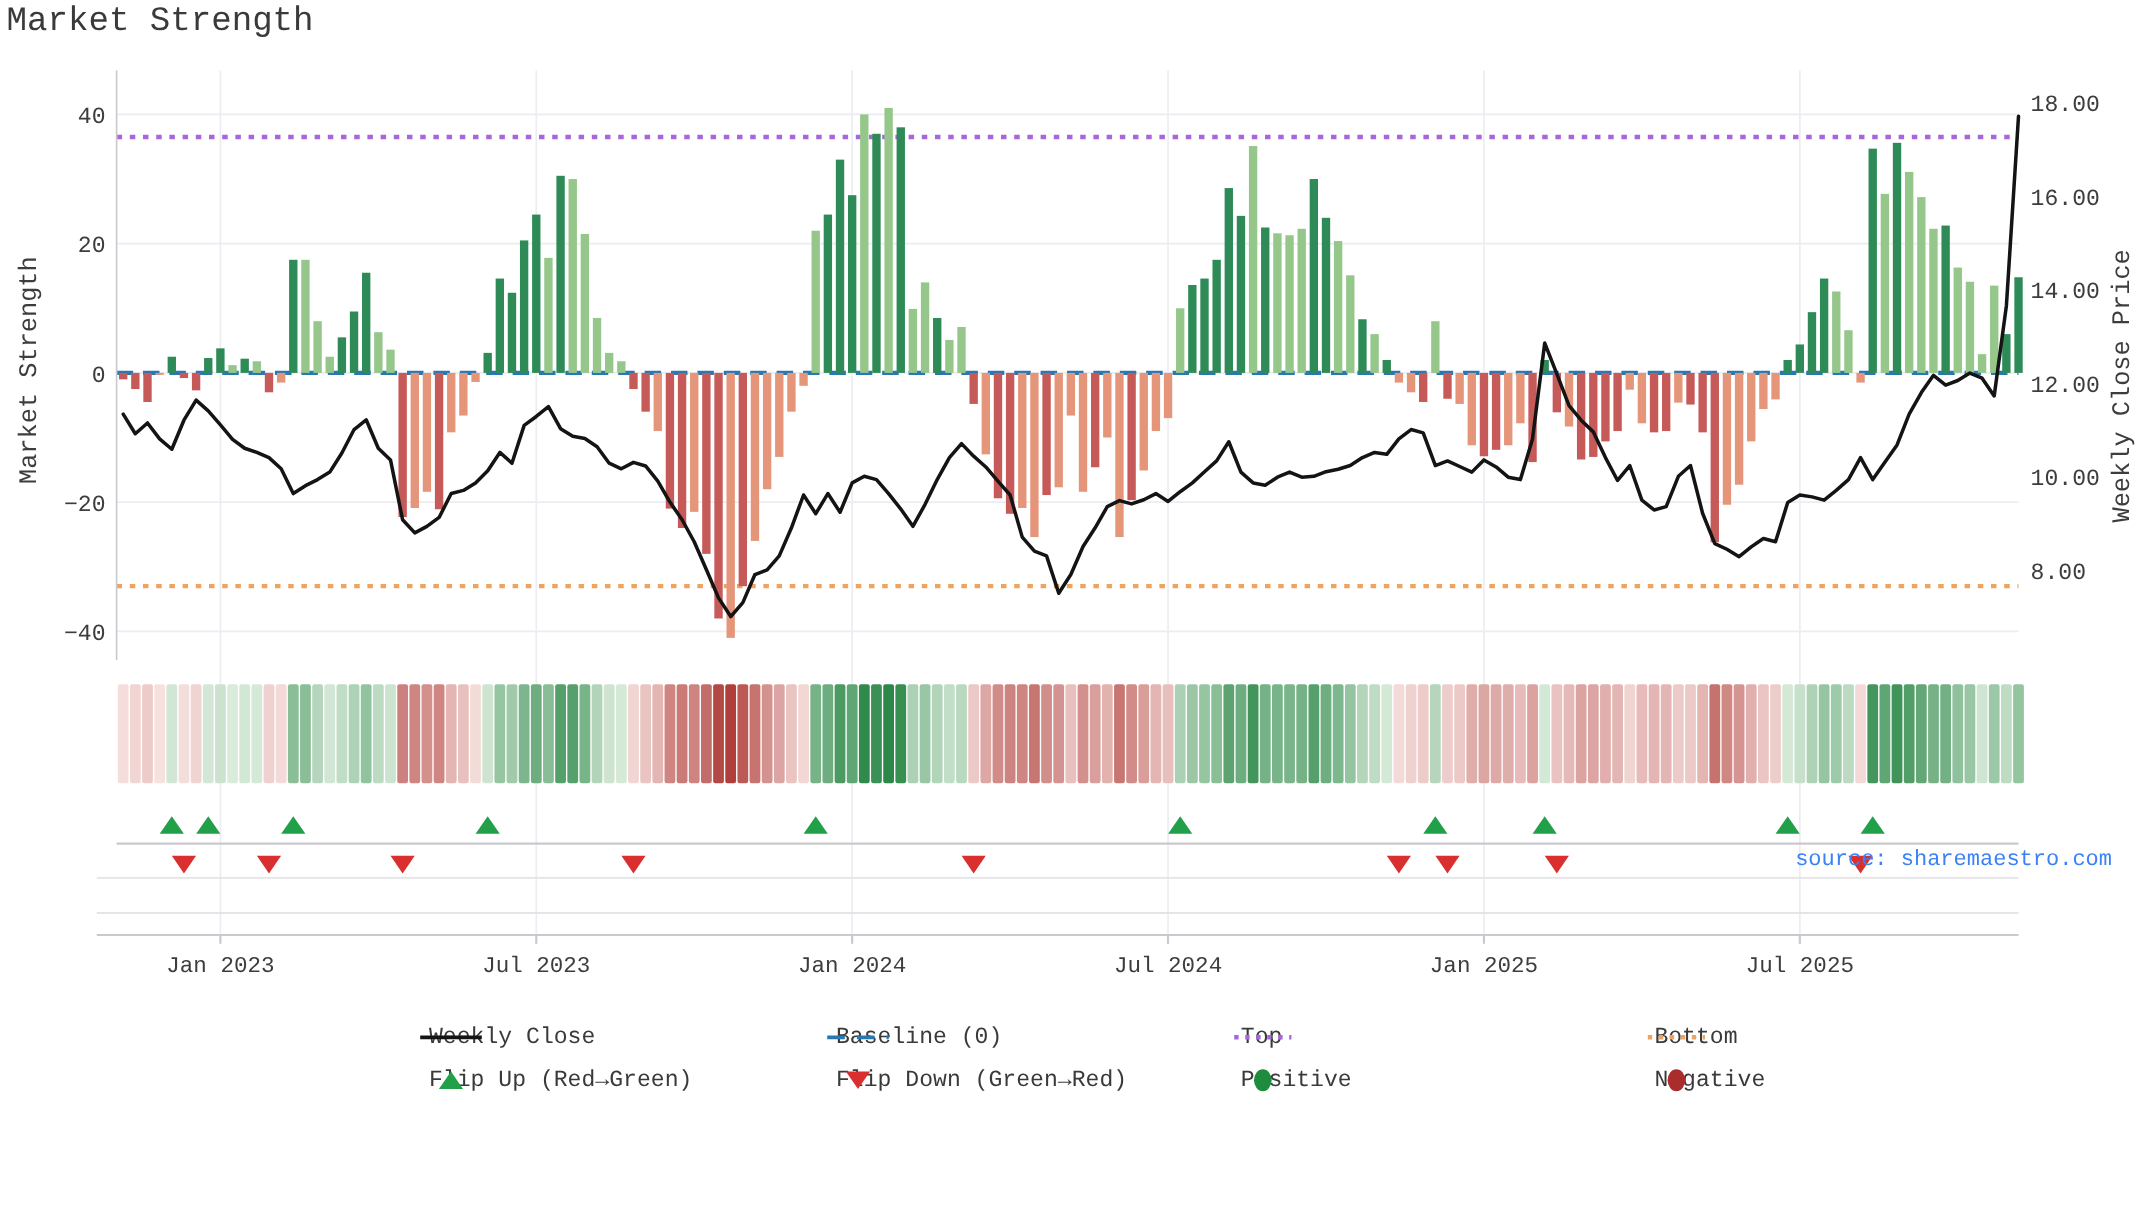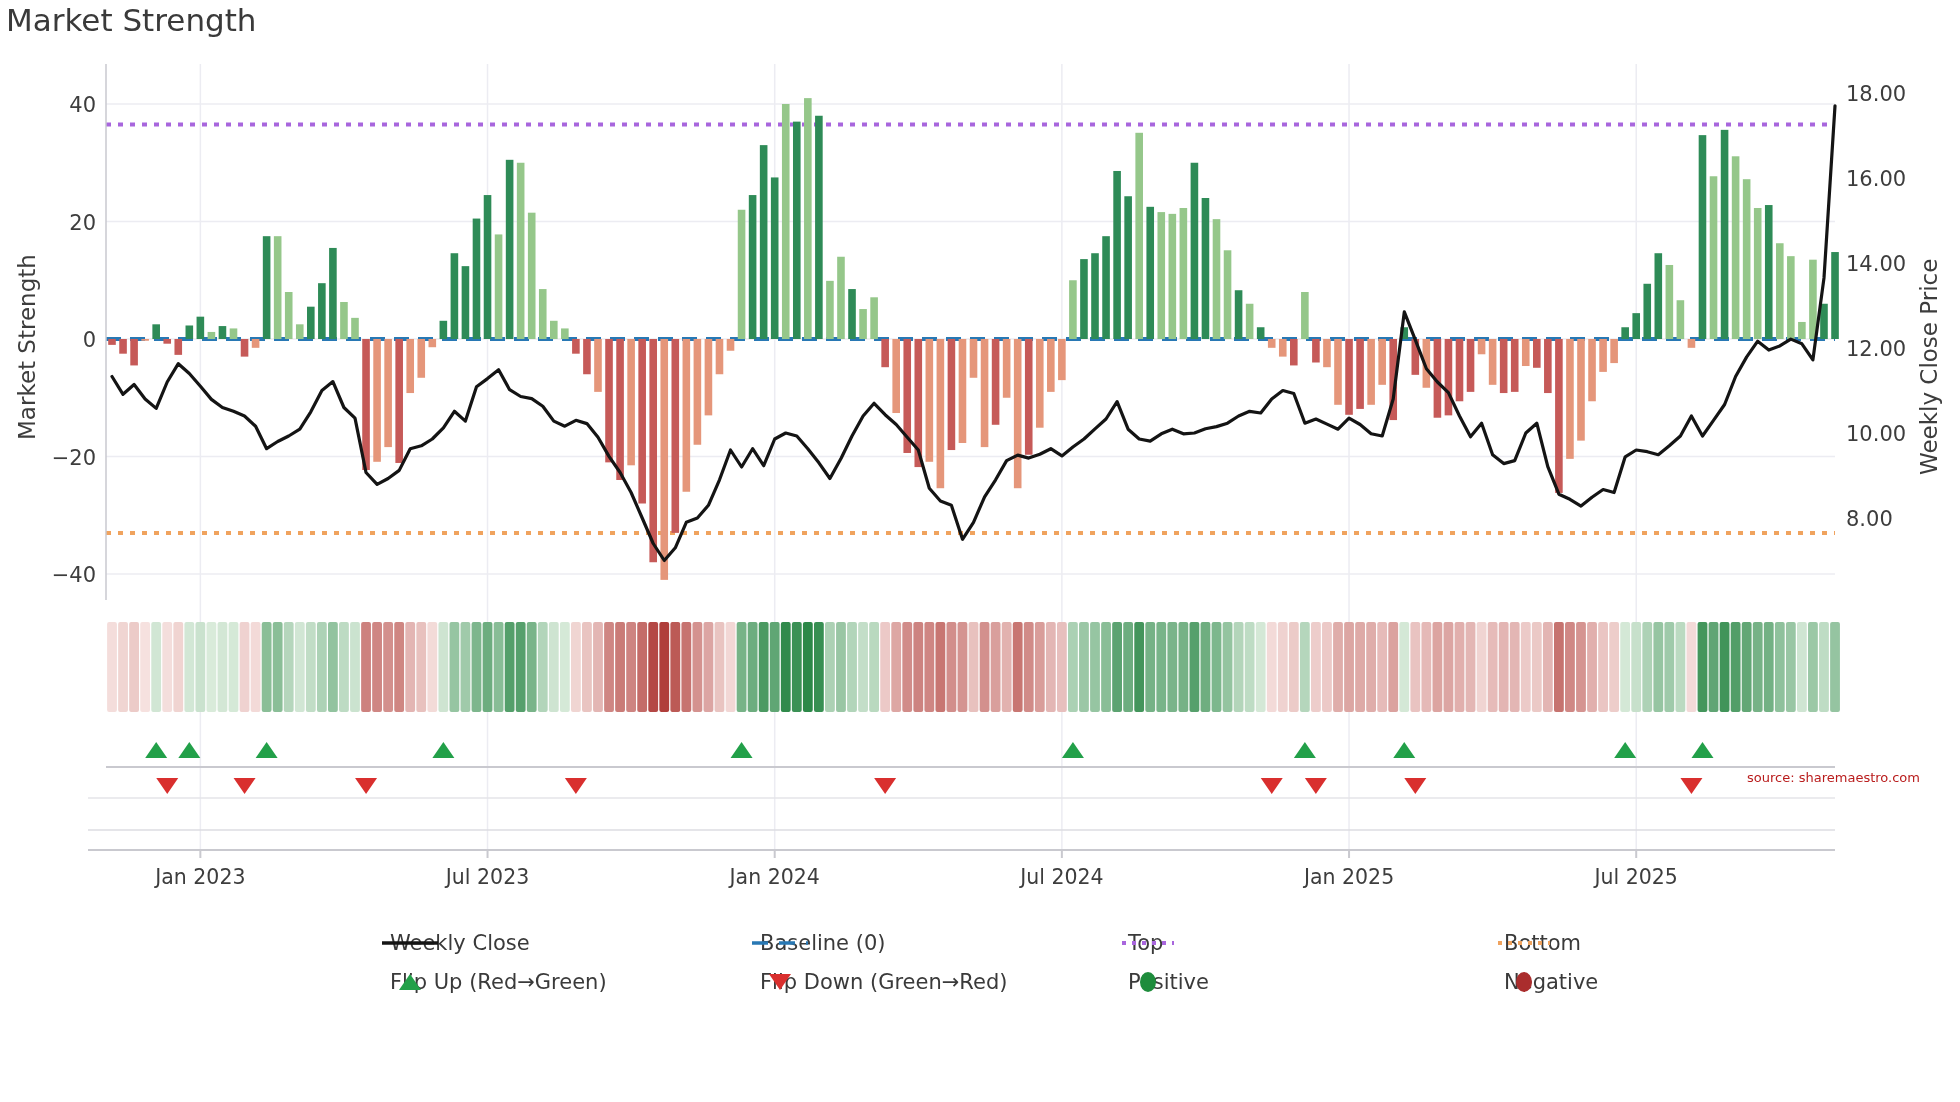--- a/index.html
+++ b/index.html
@@ -1,22 +1,22 @@
 <!DOCTYPE html>
 <html><head>
 <meta charset="utf-8">
 <style>
   html,body{margin:0;padding:0;background:#ffffff;}
   body{width:1960px;height:1102px;position:relative;font-family:"DejaVu Sans","Liberation Sans",sans-serif;overflow:hidden;}
-  .stage{position:absolute;inset:0;}
+  .stage{position:absolute;inset:0;font-family:Liberation Mono, monospace;}
   .title{position:absolute;left:6px;top:2px;font-size:31px;color:#3a3a3a;}
   .ylab{position:absolute;color:#3d3d3d;font-size:23px;white-space:nowrap;transform:rotate(-90deg);transform-origin:left top;}
   .ylab-left{left:14px;top:440px;}
   .ylab-right{left:1916px;top:475px;}
-  .source{position:absolute;right:40px;top:770px;font-size:13px;color:#b91c1c;}
+  .source{position:absolute;right:40px;top:770px;font-size:20px;color:#3b82f6;}
   svg{position:absolute;left:0;top:0;}
   .legend-item{position:absolute;height:26px;display:flex;align-items:center;}
   .legend-text{font-size:21px;color:#3a3a3a;margin-left:10px;white-space:nowrap;}
   .lmark{width:60px;height:26px;flex:0 0 60px;}
 </style>
 </head>
 <body>
 
 <div class="stage">
   <div class="title">Market Strength</div>

